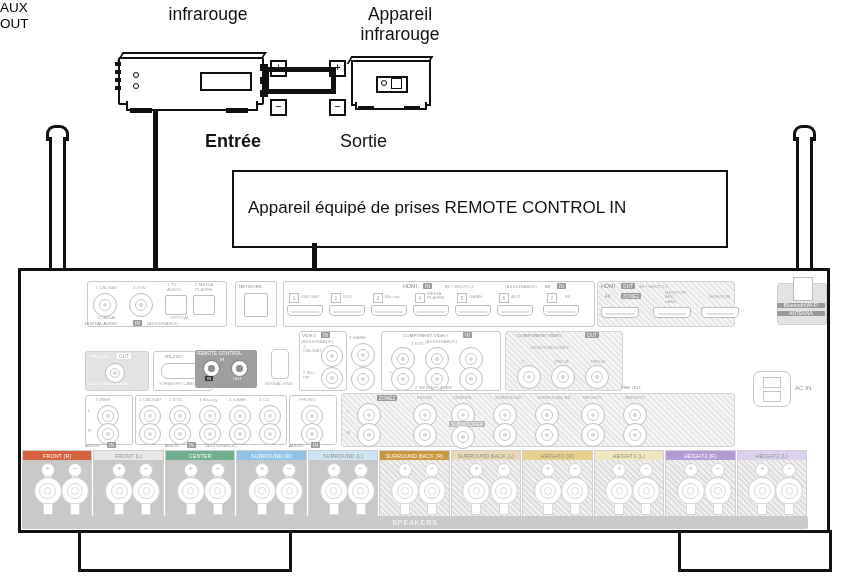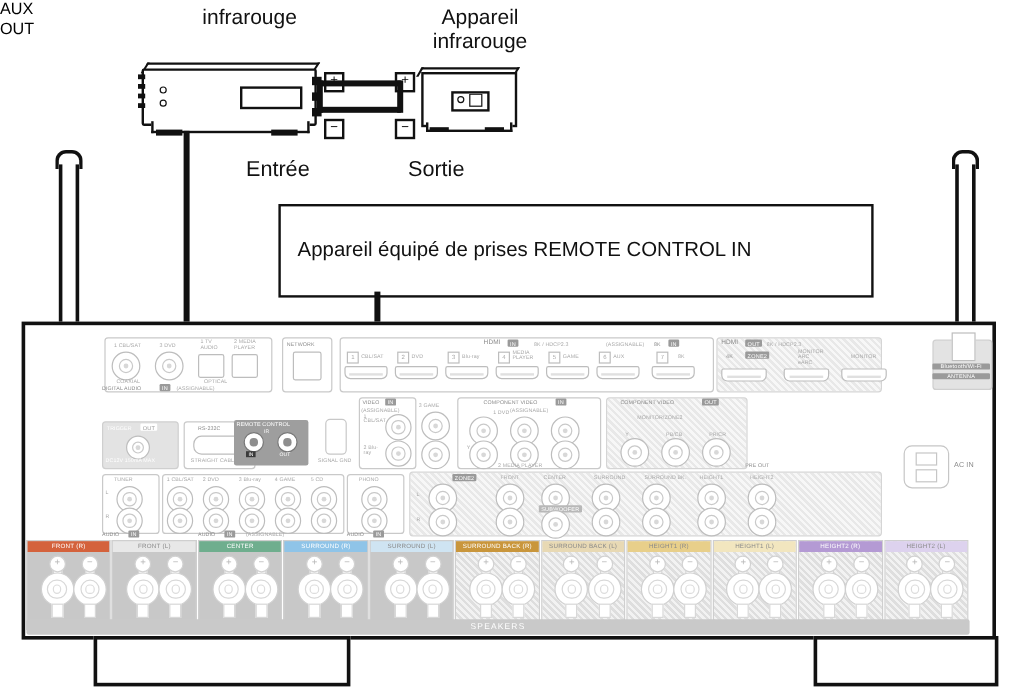--- a/index.html
+++ b/index.html
@@ -37,21 +37,21 @@
   
   .term{position:absolute;width:13px;height:13px;border:2px solid #111;background:#fff;
         display:flex;align-items:center;justify-content:center;font-size:11px;line-height:1;
         font-family:"Liberation Sans",sans-serif;}
   .term span{display:block;transform:translateY(-1px);}
 
   
   .wire{position:absolute;background:#111;}
 
   #aux-out-label{left:160px;top:128px;width:44px;font-size:13.5px;text-align:left;line-height:1.15;}
-  #entree-label{left:205px;top:131px;width:90px;font-size:18px;text-align:left;}
+  #entree-label{left:205px;top:131px;width:90px;font-size:18px;text-align:left;font-weight:bold;}
   #sortie-label{left:340px;top:131px;width:90px;font-size:18px;text-align:left;}
 
   
   #device-box{left:232px;top:170px;width:492px;height:74px;border:2px solid #111;background:#fff;}
   #device-box-text{position:absolute;left:14px;top:26px;font-size:17px;color:#111;}
 
   
   #chassis{left:18px;top:268px;width:812px;height:265px;border:3px solid #111;
            background:#fff;box-sizing:border-box;}
   #panel-inner{position:absolute;left:4px;top:4px;right:4px;bottom:4px;background:#fff;}

